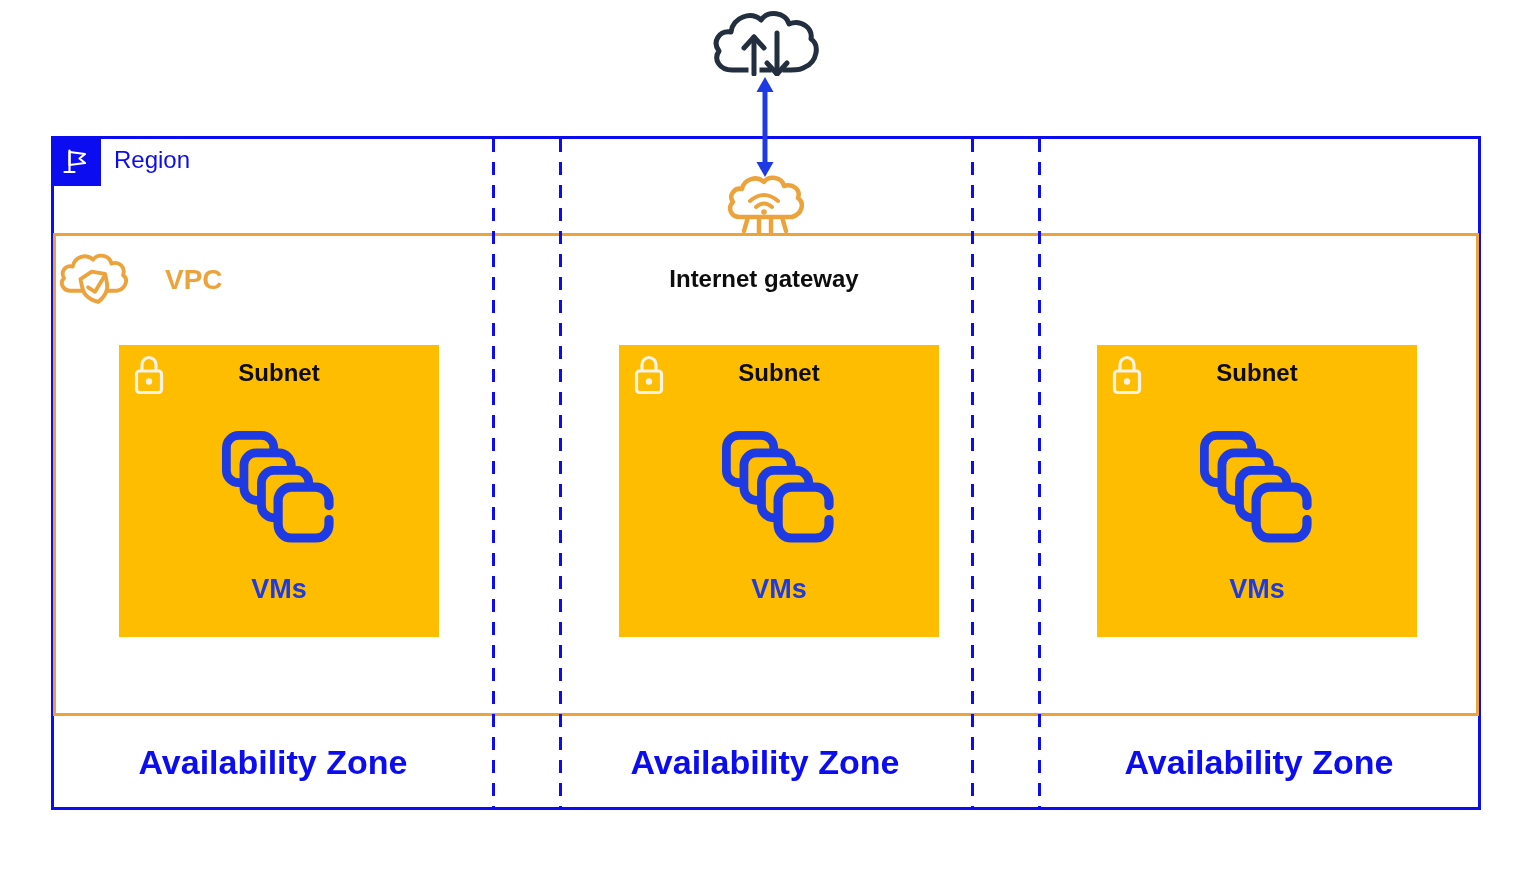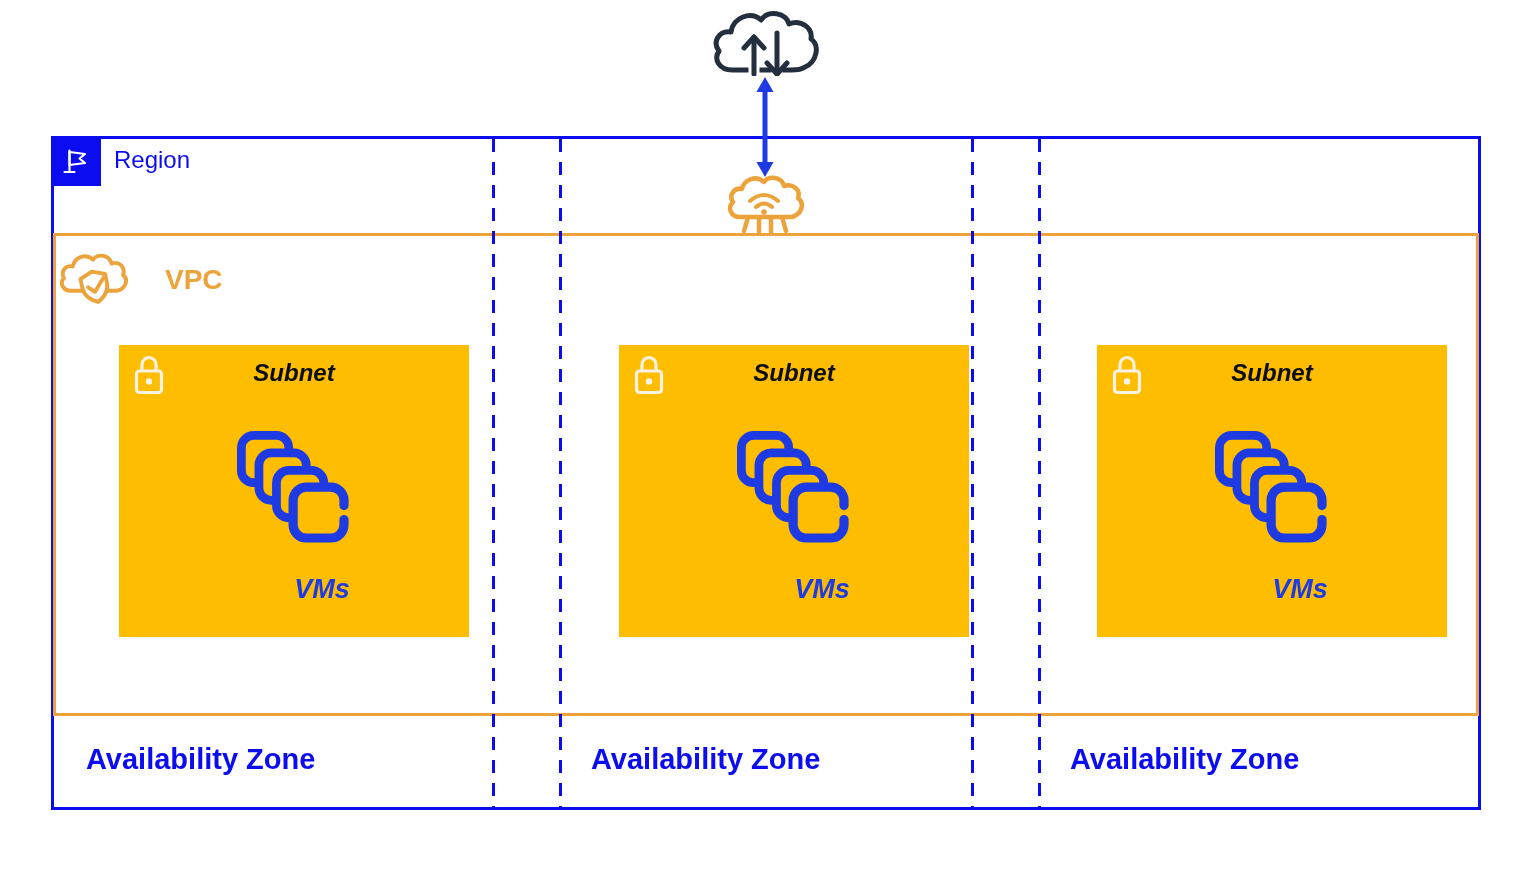--- a/index.html
+++ b/index.html
@@ -24,39 +24,39 @@
   .region-badge{position:absolute;left:-3px;top:-3px;width:50px;height:50px;background:var(--blue);display:flex;align-items:center;justify-content:center;}
   .region-label{position:absolute;left:60px;top:7px;font-size:24px;color:var(--blue);font-weight:400;}
 
   
   .az-divider{position:absolute;top:0;width:3px;height:100%;z-index:1;
     background:repeating-linear-gradient(180deg,var(--blue) 0 13px,transparent 13px 23px);}
   .az-divider.d1{left:438px;} .az-divider.d2{left:505px;}
   .az-divider.d3{left:917px;} .az-divider.d4{left:984px;}
 
   
-  .az-label{position:absolute;top:604px;font-size:29px;font-weight:700;color:var(--blue);text-align:left;margin-left:32px;}
+  .az-label{position:absolute;top:604px;font-size:34px;font-weight:700;color:var(--blue);text-align:center;}
   .az-label.a1{left:0;width:438px;} .az-label.a2{left:505px;width:412px;} .az-label.a3{left:984px;width:442px;}
 
   
   .vpc{position:absolute;left:-1px;top:94px;width:1426px;height:483px;border:3px solid var(--amber);}
   .vpc-icon{position:absolute;left:2px;top:16px;}
   .vpc-label{position:absolute;left:72px;top:28px;font-size:28px;font-weight:700;color:var(--amber);margin-left:37px;}
 
   
   .igw-icon{position:absolute;left:670px;top:-63px;z-index:2;}
   .igw-label{position:absolute;left:508px;top:29px;width:400px;text-align:center;font-size:24px;font-weight:700;color:var(--black);}
 
   
-  .subnet{position:absolute;top:109px;width:350px;height:292px;background:var(--gold);z-index:2;font-style:italic;}
+  .subnet{position:absolute;top:109px;width:320px;height:292px;background:var(--gold);z-index:2;}
   .subnet.s1{left:63px;} .subnet.s2{left:563px;} .subnet.s3{left:1041px;}
   .lock{position:absolute;left:11px;top:7px;}
   .subnet-title{position:absolute;top:14px;left:0;width:100%;text-align:center;font-size:24px;font-weight:700;color:var(--black);}
   .vms-icon{position:absolute;top:86px;left:50%;transform:translateX(-50%);}
-  .vms-label{position:absolute;top:229px;left:0;width:100%;text-align:center;font-size:27px;font-weight:700;color:var(--vm-blue);margin-left:28px;}
+  .vms-label{position:absolute;top:229px;left:0;width:100%;text-align:center;font-size:27px;font-weight:700;color:var(--vm-blue);}
 </style>
 </head>
 <body>
 
 <div class="canvas">
 
   <svg class="internet-cloud" width="110" height="70" viewBox="0 0 110 70">
     <path d="M 22 64 C 10 64 3 54 9 45 C 2 36 9 24 21 26 C 23 11 41 5 51 14 C 58 4 76 6 79 18 C 91 13 103 22 101 33 C 110 39 107 56 95 61 C 91 64 86 64 81 64 L 22 64" fill="#fff" stroke="#232F3E" stroke-width="5" stroke-linejoin="round"></path>
     <g stroke="#fff" stroke-width="11" fill="none" stroke-linecap="round">
       <path d="M 44 68 L 44 31"></path>
@@ -112,20 +112,21 @@
           <path d="M 45 44 L 45 59"></path>
             <path d="M 56 44 L 60 58"></path>
         </g>
         <path d="M 14 44 C 5 44 1 35 7 29 C 2 22 9 14 16 16 C 18 6 31 2 38 9 C 43 2 56 4 58 13 C 67 10 75 17 72 25 C 79 30 76 41 66 44 L 14 44" fill="#fff" stroke="#EDA33C" stroke-width="4.5" stroke-linejoin="round"></path>
         <g stroke="#EDA33C" stroke-width="4" fill="none" stroke-linecap="round">
           <path d="M 24 28 Q 38 16 52 28"></path>
             <path d="M 30 34 Q 38 27 46 34"></path>
         </g>
         <circle cx="38" cy="39" r="2.8" fill="#EDA33C"></circle>
       </svg>
+      <div class="igw-label">Internet gateway</div>
 
       <div class="subnet s1">
         <svg class="lock" width="38" height="47" viewBox="0 0 38 47">
           <g stroke="#F7F2E6" stroke-width="3.2" fill="none">
             <path d="M 12 19 L 12 12.5 A 7 7 0 0 1 26 12.5 L 26 19"></path>
             <rect x="6.5" y="19" width="25" height="21.5" rx="3"></rect>
           </g>
           <circle cx="19" cy="29.5" r="3.2" fill="#F7F2E6"></circle>
         </svg>
         <div class="subnet-title">Subnet</div>

